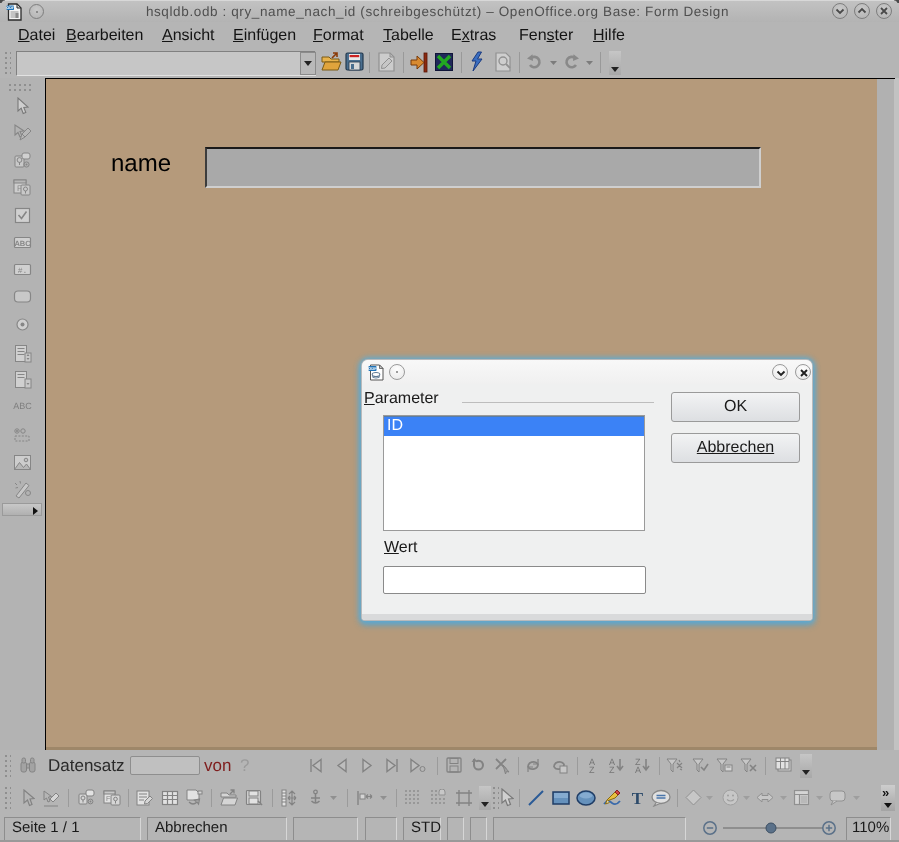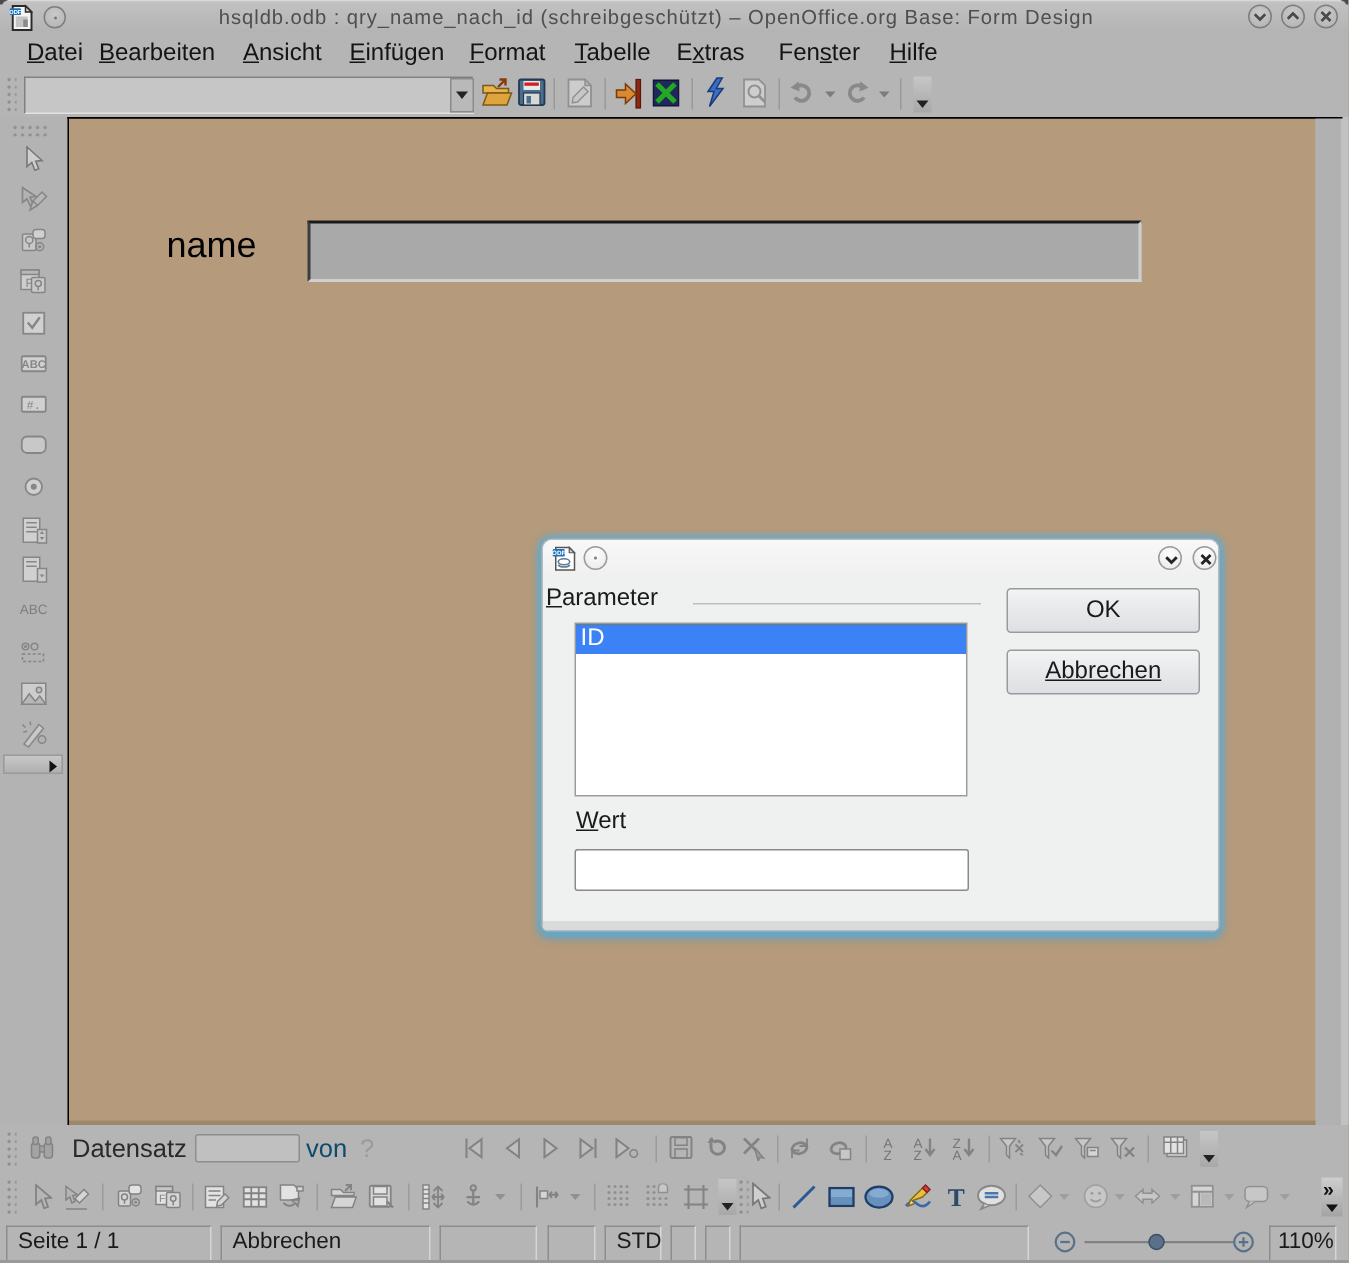--- a/index.html
+++ b/index.html
@@ -66,21 +66,21 @@
   .pushbtn { position:absolute; left:309px; width:129px; height:30px; border-radius:3px;
     background:linear-gradient(#f2f3f4,#dddfe2); border:1px solid #9a9a9a;
     font-size:16px; color:#1a1a1a; text-align:center; line-height:28px; }
   #btnnext { background:linear-gradient(#f1f1f1,#ebebeb); border:1px solid #c3c4c5; color:#b9babb; height:31px; }
 
   
   #navbar { left:0; top:750px; width:899px; height:32px; }
   #navtext1 { left:48px; top:6px; font-size:17px; color:#2a2a2a; }
   #navinput { left:130px; top:6px; width:70px; height:19px; background:#c0c0c0;
     border:1px solid #8e8e8e; border-radius:2px; }
-  #navtext2 { left:204px; top:6px; font-size:17px; color:#0c4a6e; }
+  #navtext2 { left:204px; top:6px; font-size:17px; color:#7f1d1d; }
   #navq { left:240px; top:6px; font-size:17px; color:#9b9b9b; }
   .gico { position:absolute; opacity:0.8; }
 
   #toolbar2 { left:0; top:782px; width:899px; height:32px; }
 
   #statusbar { left:0; top:814px; width:899px; height:28px; }
   .stbox { position:absolute; top:3px; height:37px; border-top:1px solid #8d8d8d; border-left:1px solid #8d8d8d;
     border-bottom:1px solid #d6d6d6; border-right:1px solid #d6d6d6; font-size:15px; color:#1a1a1a;
     padding:1px 0 0 7px; }
   #botline { left:0; top:840px; width:899px; height:2px; background:#999; }

